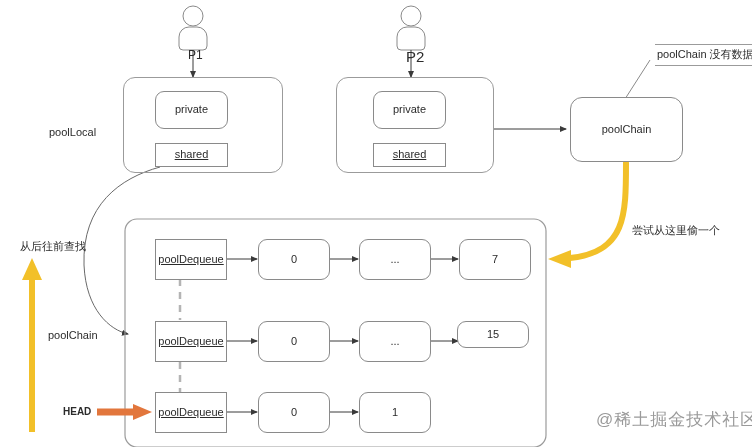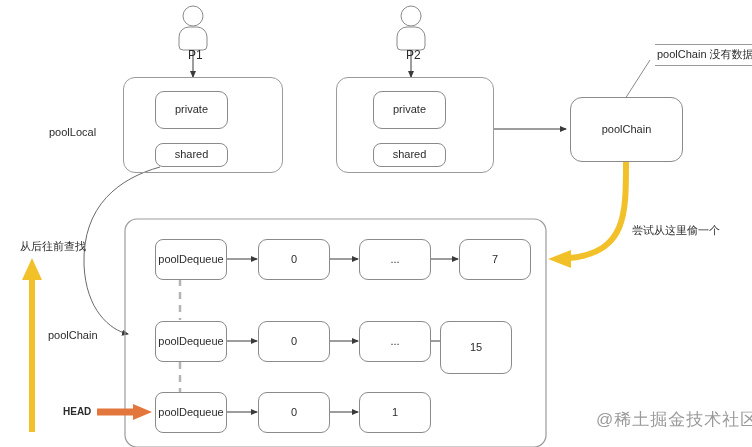--- a/index.html
+++ b/index.html
@@ -30,21 +30,21 @@
     display: flex;
     align-items: center;
     justify-content: center;
     color: #2b2b2b;
     font-size: 11px;
     line-height: 1.2;
     text-align: center;
   }
   .box.round  { border-radius: 9px; }
   .box.round-lg { border-radius: 12px; }
-  .box.sharp  { border-radius: 8px; }
+  .box.sharp  { border-radius: 0; text-decoration: underline; }
   .label {
     position: absolute;
     color: #2b2b2b;
     font-size: 11px;
     white-space: nowrap;
     line-height: 1.25;
   }
   .label.cn { font-size: 11px; }
   .label.center { text-align: center; }
   .watermark {
@@ -126,21 +126,21 @@
   <div class="container-frame" style="left:123px; top:77px; width:160px; height:96px;"></div>
   <div class="label" style="left:49px; top:114px;margin-top:12px;">poolLocal</div>
   <div class="box round" style="left:155px; top:91px; width:73px; height:38px;">private</div>
   <div class="box sharp" style="left:155px; top:143px; width:73px; height:24px;">shared</div>
 
   <div class="container-frame" style="left:336px; top:77px; width:158px; height:96px;"></div>
   <div class="box round" style="left:373px; top:91px; width:73px; height:38px;">private</div>
   <div class="box sharp" style="left:373px; top:143px; width:73px; height:24px;">shared</div>
 
   <div class="label" style="left:188px; top:48px; font-size:12px;">P1</div>
-  <div class="label" style="left:406px; top:48px; font-size:12px;text-align:center;">P2</div>
+  <div class="label" style="left:406px; top:48px; font-size:15px;text-align:center;">P2</div>
 
   <div class="box round-lg" style="left:570px; top:97px; width:113px; height:65px;">poolChain</div>
 
   <div class="label cn" style="left:655px; top:44px; border-top:1px solid #9b9b9b; border-bottom:1px solid #9b9b9b; padding:3px 2px;">poolChain 没有数据</div>
 
   <div class="label cn center" style="left:610px; top:224px; width:110px; white-space:normal; text-align:right;">
     <div>尝试从这里偷一个</div>
   </div>
 
   <div class="label cn" style="left:20px; top:240px;">从后往前查找</div>
@@ -148,21 +148,21 @@
   <div class="label" style="left:63px; top:406px; font-size:10px;font-weight:bold;">HEAD</div>
 
   <div class="box sharp" style="left:155px; top:239px; width:72px; height:41px;">poolDequeue</div>
   <div class="box round" style="left:258px; top:239px; width:72px; height:41px;">0</div>
   <div class="box round" style="left:359px; top:239px; width:72px; height:41px;">...</div>
   <div class="box round" style="left:459px; top:239px; width:72px; height:41px;">7</div>
 
   <div class="box sharp" style="left:155px; top:321px; width:72px; height:41px;">poolDequeue</div>
   <div class="box round" style="left:258px; top:321px; width:72px; height:41px;">0</div>
   <div class="box round" style="left:359px; top:321px; width:72px; height:41px;">...</div>
-  <div class="box round" style="left:440px; top:321px; width:72px; height:53px;">15</div>
+  <div class="box round" style="left:457px; top:321px; width:72px; height:27px;">15</div>
 
   <div class="box sharp" style="left:155px; top:392px; width:72px; height:41px;">poolDequeue</div>
   <div class="box round" style="left:258px; top:392px; width:72px; height:41px;">0</div>
   <div class="box round" style="left:359px; top:392px; width:72px; height:41px;">1</div>
 
   <div class="watermark" style="left:596px; top:408px;">@稀土掘金技术社区</div>
 
 </div>
 
 </body></html>

